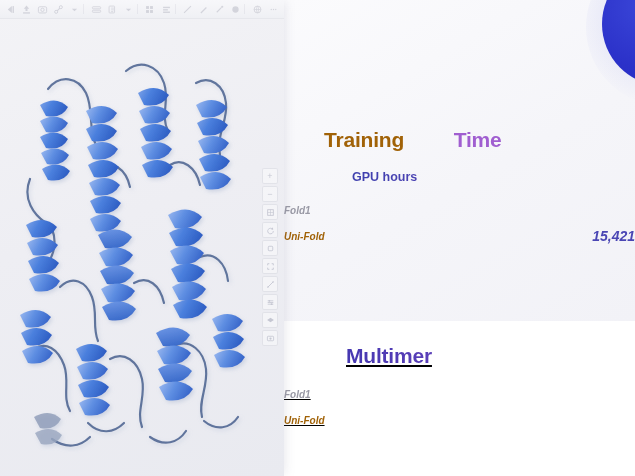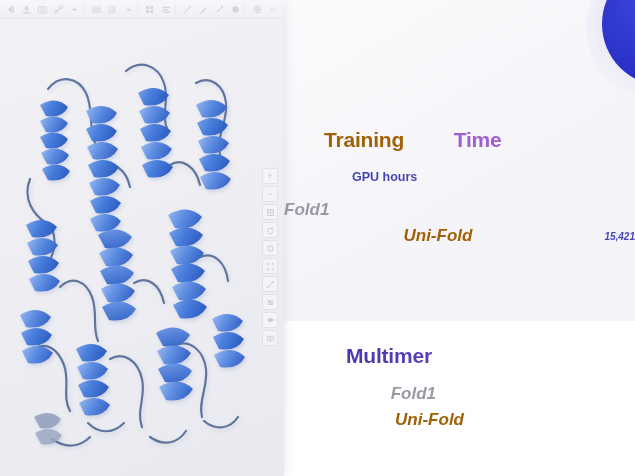--- a/index.html
+++ b/index.html
@@ -77,21 +77,21 @@
   }
   .blob-soft {
     position:absolute; top:-52px; left:302px; width:158px; height:158px;
     border-radius:50%;
     background: radial-gradient(circle at 45% 45%, rgba(58,70,216,.18) 0%, rgba(58,70,216,0) 70%);
   }
 
   
   .section { position: absolute; left: 0; right: 0; }
   #section-training { top: 128px; }
-  #section-multimer { top: 344px; }
+  #section-multimer { top: 344px; text-decoration: underline; }
 
   .sec-title {
     font-size: 21px; font-weight: bold; letter-spacing: -0.2px;
     padding-left: 40px;
   }
   .sec-title .w1 { color: #a16207; text-align: center; }
   .sec-title .w2 { color: #a05ed0; margin-left: 44px; }
   .sec-sub {
     font-size: 12.5px; font-weight: bold; padding-left: 68px;
     margin-top: 18px;
@@ -106,39 +106,39 @@
     -webkit-background-clip:text; background-clip:text;
     color: transparent; -webkit-text-fill-color: transparent;
   }
 
   .bars { margin-top: 13px; }
   .bar-row {
     display: flex; align-items: center;
     height: 26px;
   }
   .bar-label {
-    width: 215px; text-align: right; padding-right: 8px;
-    font-size: 17px; font-style: italic; font-weight: 600;
+    width: 215px; text-align: left; padding-right: 8px;
+    font-size: 10px; font-style: italic; font-weight: 600;
     white-space: nowrap;
   }
   .bar-label.gray { color: #9a9aa6; }
   .bar-label.pink { color: #a16207; }
   .bar-track { position: relative; height: 11px; flex: 0 0 auto; }
   .bar-fill { height: 11px; border-radius: 6px; }
   .bar-fill.gray {
     background: linear-gradient(90deg,#6f6e85 0%, #8b89a3 45%, #b3aec4 100%);
   }
   .bar-fill.blue {
     background: linear-gradient(90deg,#2f5fe0 0%, #2472ef 45%, #1aa8f5 100%);
   }
   .bar-fill.blue2 {
     background: linear-gradient(90deg,#2f57de 0%, #2476f0 60%, #1f8ff2 100%);
   }
   .bar-val {
-    font-size: 10px; font-style: italic; font-weight: 600;
+    font-size: 14px; font-style: italic; font-weight: 600;
     color: #4a46b4; padding-left: 11px; white-space: nowrap;
   }
 </style>
 </head>
 <body>
 
 <div id="root">
 
   <div class="viewer">
 

